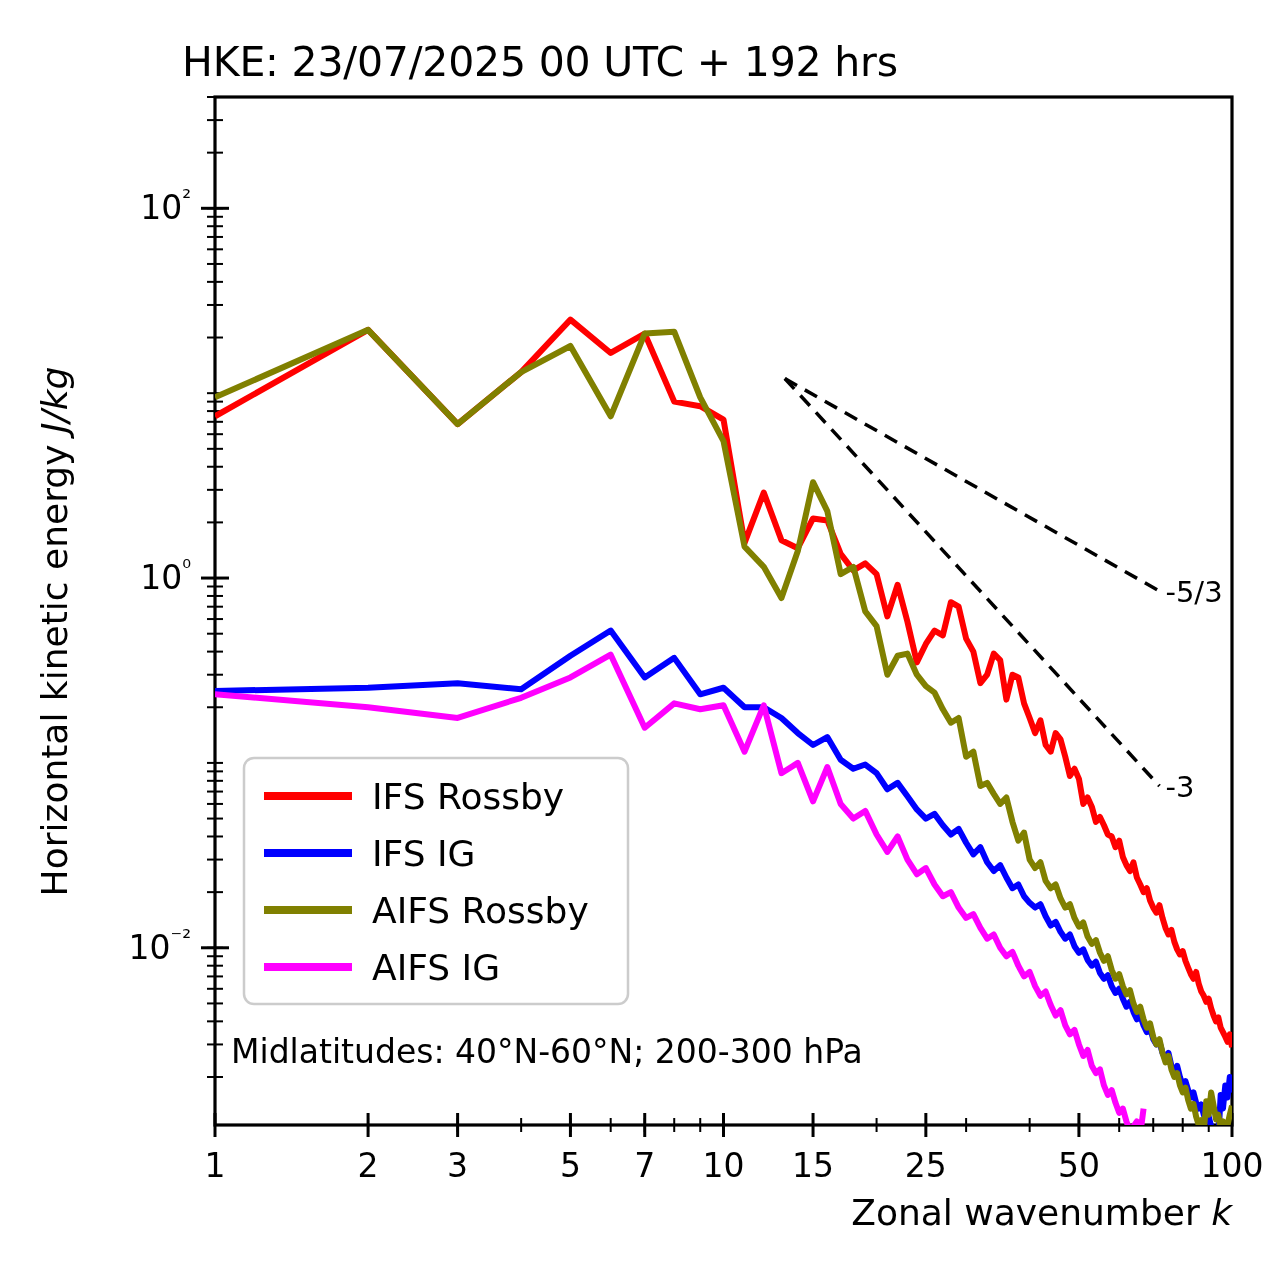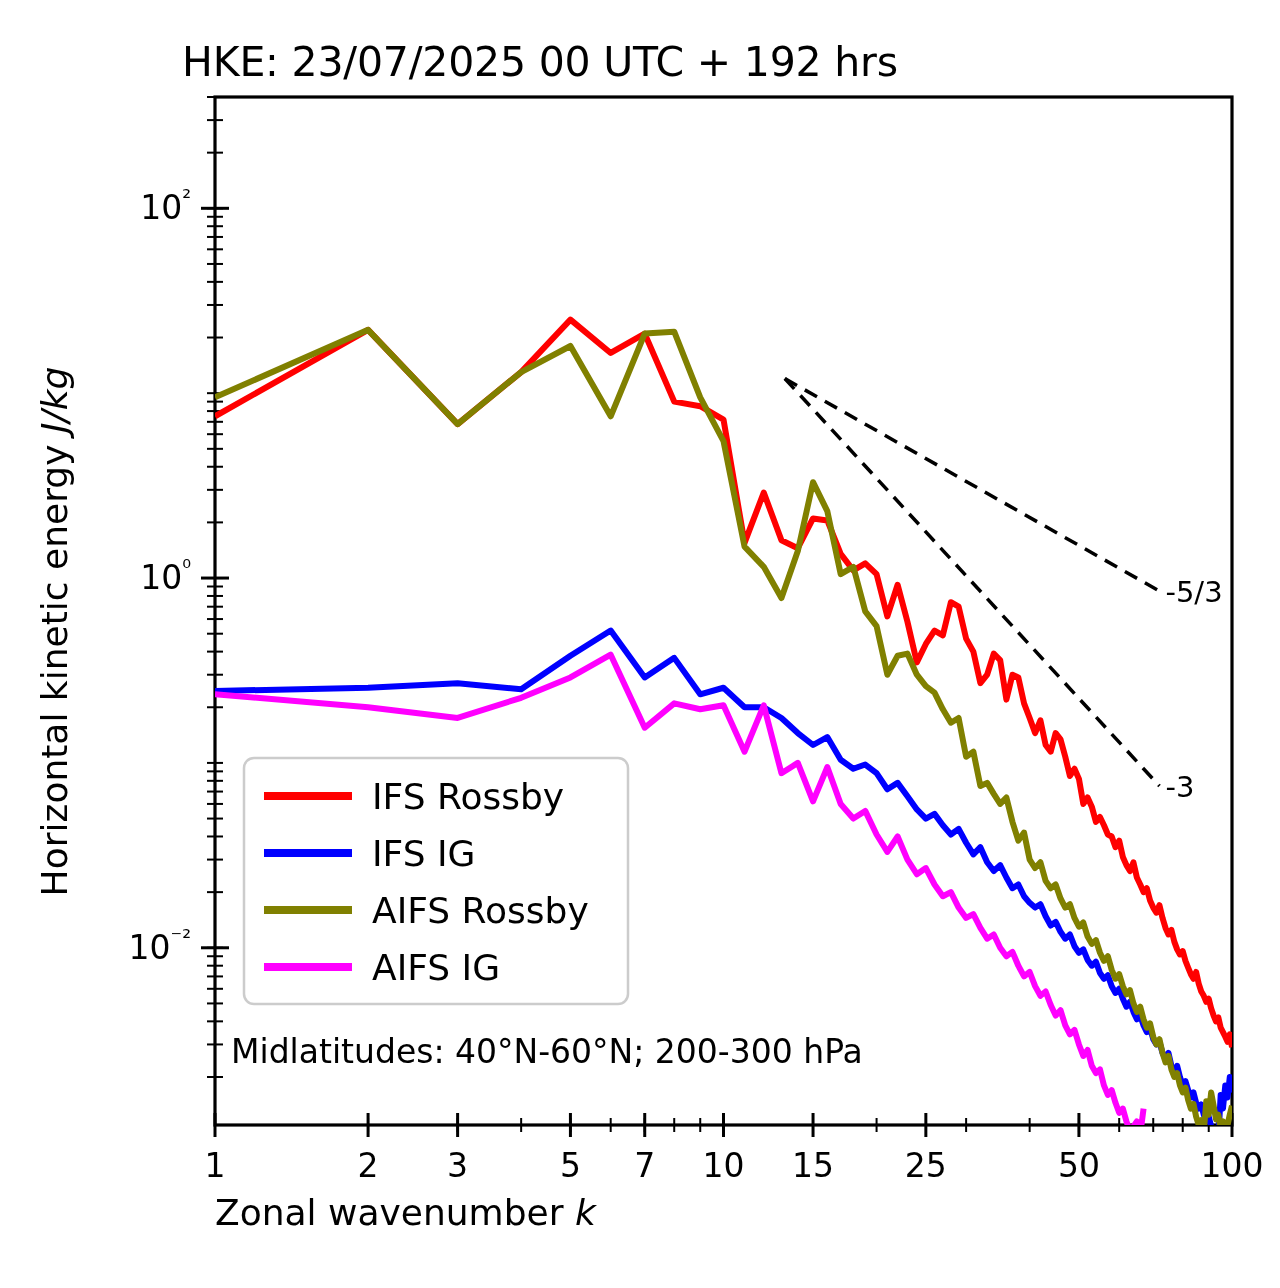--- a/index.html
+++ b/index.html
@@ -41,21 +41,21 @@
     font-size: 36px;
     color: #000000;
     white-space: nowrap;
   }
   #ylabel .unit { font-style: italic; }
   #xlabel {
     position: absolute;
     left: 215px;
     top: 1192px;
     width: 1017px;
-    text-align: left;
+    text-align: right;
     font-size: 36px;
     color: #000000;
   }
   #xlabel .sym { font-style: italic; }
   svg.plot {
     position: absolute;
     left: 0;
     top: 0;
   }
   .tick-label-y {

